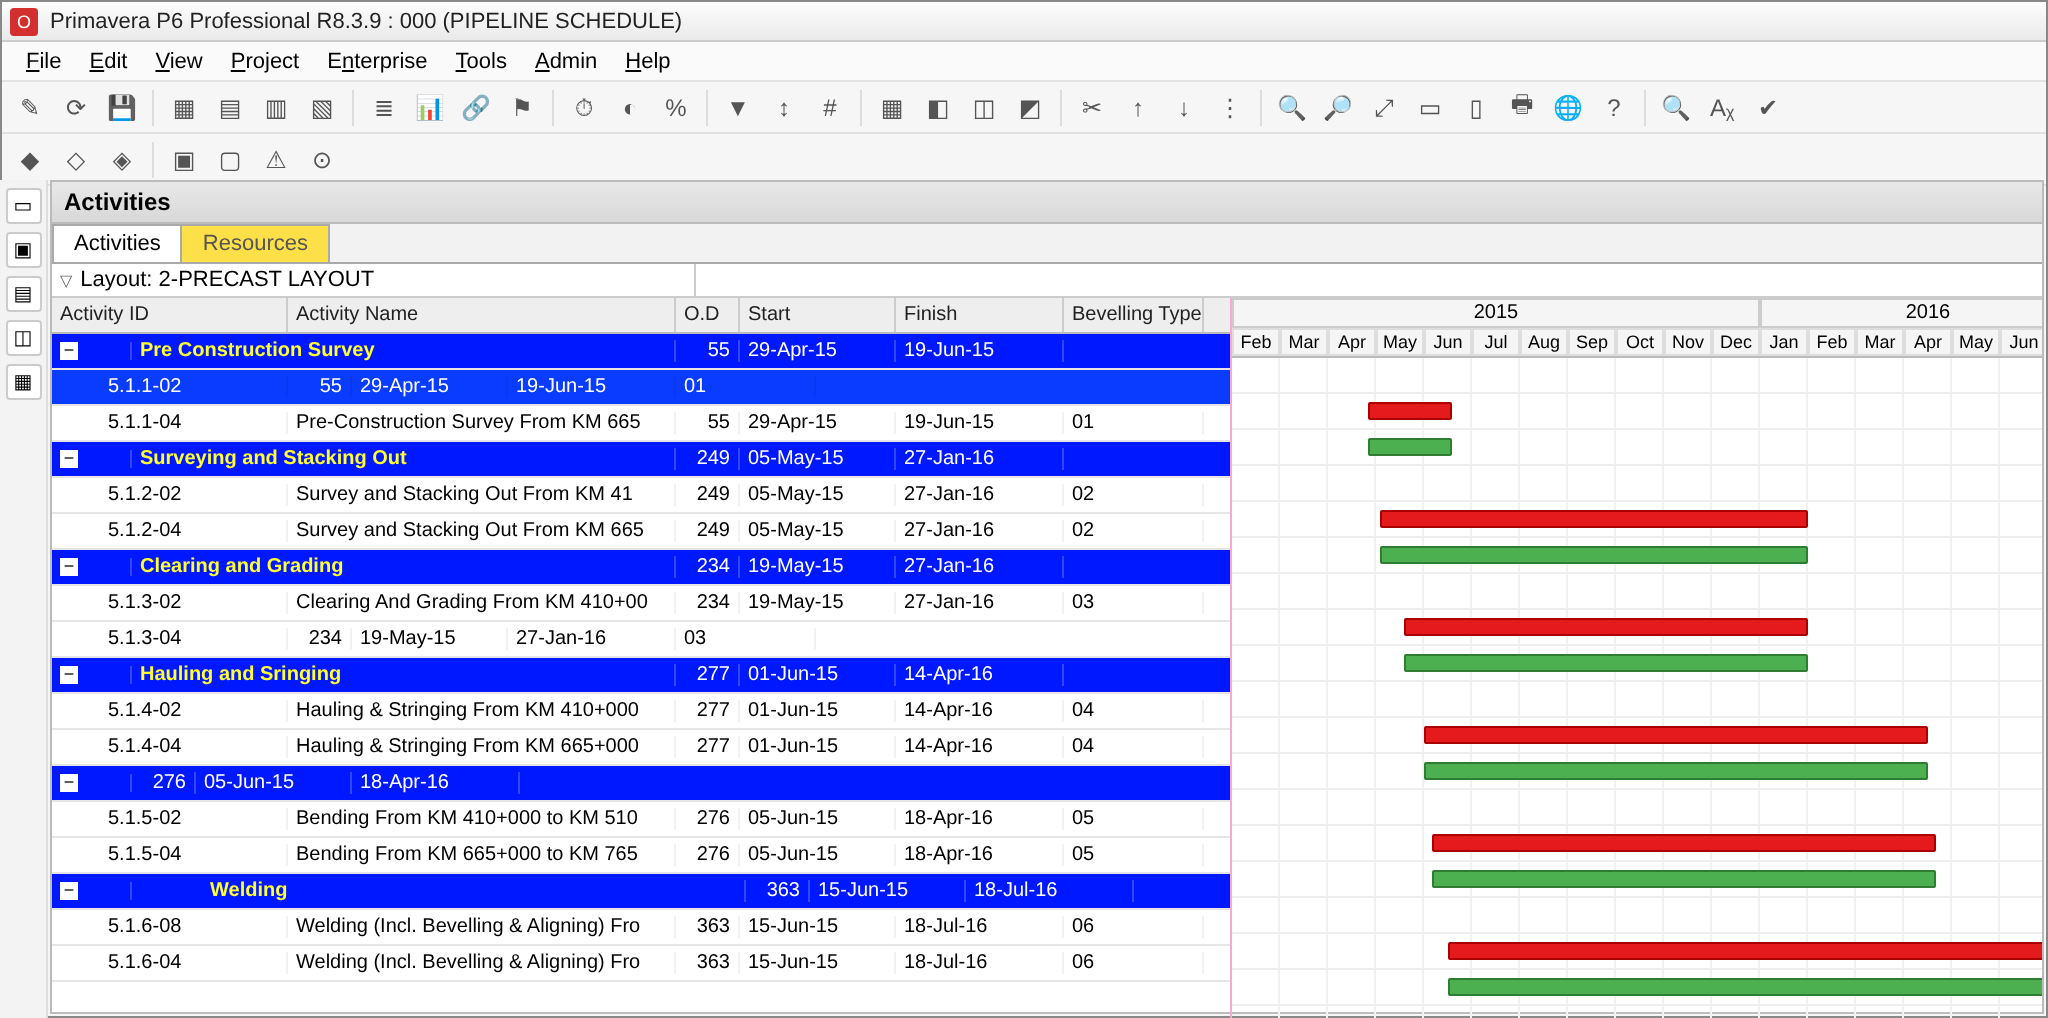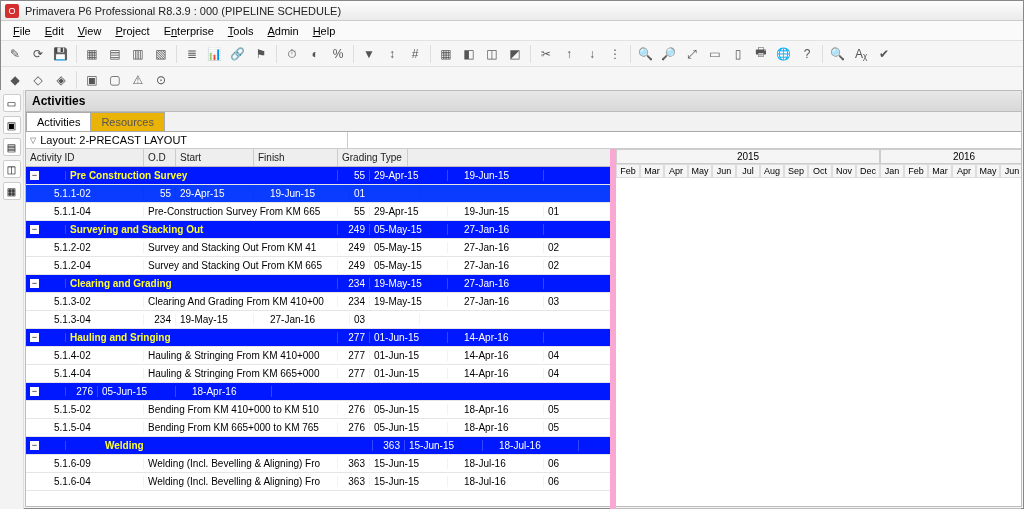--- a/index.html
+++ b/index.html
@@ -12,38 +12,38 @@
   .menu-item u { text-decoration: underline; }
   .toolbar { background: #f6f6f6; min-height: 26px; display: flex; flex-wrap: wrap; align-items: center; padding: 2px 4px; gap: 3px; border-bottom: 1px solid #e0e0e0;}
   .tbtn { width: 20px; height: 20px; border: 1px solid transparent; display:flex; align-items:center; justify-content:center; font-size:12px; color:#555; border-radius:2px; }
   .sep { width:1px; height:18px; background:#ddd; margin:0 2px;}
   .leftbar { position:absolute; left:0; top:90px; bottom:0; width:24px; background:#f3f3f3; border-right:1px solid #ddd; display:flex; flex-direction:column; align-items:center; padding-top:4px; gap:4px;}
   .leftbar .lbtn{ width:18px;height:18px;border:1px solid #ccc;background:#fff;border-radius:2px;font-size:10px;display:flex;align-items:center;justify-content:center;}
   .workspace { position:absolute; left:25px; right:2px; top:90px; bottom:2px; background:#fff; border:1px solid #bbb;}
   .panel-title { background:linear-gradient(#e8e8e8,#d8d8d8); font-weight:bold; padding:3px 6px; border-bottom:1px solid #bbb; font-size:12px;}
   .tabs { display:flex; border-bottom:1px solid #aaa; background:#f2f2f2;}
   .tab { padding:3px 10px; border:1px solid #aaa; border-bottom:none; background:#fff; margin-right:-1px; font-size:11px;}
-  .tab.inactive{ background:#eab308; color:#555;}
+  .tab.inactive{ background:#fde047; color:#555;}
   .layout-row{ display:flex; border-bottom:1px solid #ccc; background:#fff;}
   .layout-label{ flex:0 0 322px; padding:2px 4px; display:flex; align-items:center; gap:4px; border-right:1px solid #ccc;}
   .filter-label{ flex:1; padding:2px 4px;}
   .split{ display:flex; height:calc(100% - 55px);}
-  .left-pane{ flex:0 0 590px; border-right:6px solid #f9a8d4; overflow:hidden; display:flex; flex-direction:column;}
-  .right-pane{ flex:1; overflow:hidden; display:flex; flex-direction:row;}
+  .left-pane{ flex:0 0 590px; border-right:1px solid #f9a8d4; overflow:hidden; display:flex; flex-direction:column;}
+  .right-pane{ flex:1; overflow:hidden; display:flex; flex-direction:column;}
   .grid-header{ display:flex; background:#eee; border-bottom:1px solid #bbb;}
   .gh{ border-right:1px solid #ccc; padding:3px 4px; font-size:10px; color:#222; white-space:nowrap; overflow:hidden;}
   .gh.id{flex:0 0 118px;} .gh.name{flex:0 0 194px;} .gh.od{flex:0 0 32px;text-align:left;} .gh.start{flex:0 0 78px;} .gh.finish{flex:0 0 84px;} .gh.type{flex:0 0 70px;}
   .grid-body{ overflow:auto; flex:1;}
   .grow{ display:flex; height:18px; align-items:center; border-bottom:1px solid #e5e5e5;}
   .grow.group{ background:#0018ff; color:#fff; font-weight:normal;}
   .grow.group .gname{ color:#ffff33; font-weight:bold;}
   .grow.sel{ background:#0a3cff; color:#fff;}
   .gc{ padding:0 4px; overflow:hidden; white-space:nowrap; font-size:10px; border-right:1px solid rgba(0,0,0,0.05);}
   .grow.group .gc{ border-right:1px solid rgba(255,255,255,0.2);}
-  .gc.id{flex:0 0 118px; display:flex; align-items:center; gap:3px;} .gc.name{flex:0 0 194px;} .gc.od{flex:0 0 32px;text-align:right;} .gc.start{flex:0 0 78px;} .gc.finish{flex:0 0 84px;margin-left:12px;} .gc.type{flex:0 0 70px;}
+  .gc.id{flex:0 0 118px; display:flex; align-items:center; gap:3px;} .gc.name{flex:0 0 194px;} .gc.od{flex:0 0 32px;text-align:right;} .gc.start{flex:0 0 78px;} .gc.finish{flex:0 0 84px;} .gc.type{flex:0 0 70px;}
   .exp{ width:9px;height:9px;border:1px solid #999;background:#fff;color:#000;font-size:9px;line-height:7px;text-align:center; display:inline-block;}
   .grow.group .exp{ border-color:#fff;}
   .gantt-header{ display:flex; flex-direction:column; border-bottom:1px solid #bbb;}
   .year-row,.month-row{ display:flex; background:#f5f5f5;}
   .year-cell{ border:1px solid #ccc; text-align:center; font-size:10px; padding:1px 0;}
   .month-cell{ flex:0 0 24px; border:1px solid #ddd; text-align:center; font-size:9px; padding:1px 0;}
   .gantt-body{ flex:1; position:relative; overflow:auto; background:repeating-linear-gradient(to right, transparent 0 23px, #f2f2f2 23px 24px);}
   .gantt-row{ height:18px; border-bottom:1px solid #eee; position:relative;}
   .bar{ position:absolute; top:4px; height:9px; border-radius:1px;}
   .bar.red{ background:#e41a1c; border:1px solid #a00;}
@@ -144,24 +144,25 @@
     <div class="layout-label">
       <span class="chev">▽</span>
       <span>Layout: 2-PRECAST LAYOUT</span>
     </div>
   </div>
 
   <div class="split">
     <div class="left-pane">
       <div class="grid-header">
         <div class="gh id">Activity ID</div>
+        <div class="gh name">Activity Name</div>
         <div class="gh od">O.D</div>
         <div class="gh start">Start</div>
         <div class="gh finish">Finish</div>
-        <div class="gh type">Grading Type</div>
+        <div class="gh type">Bevelling Type</div>
       </div>
       <div class="grid-body" id="grid-body">
           <div class="grow group">
             <div class="gc id" style="flex: 0 0 40px;">
               <span class="exp">−</span>
             </div>
             <div class="gc name gname" style="flex: 0 0 272px;">Pre Construction Survey</div>
             <div class="gc od">55</div>
             <div class="gc start">29-Apr-15</div>
             <div class="gc finish">19-Jun-15</div>
@@ -288,21 +289,21 @@
             <div class="gc id" style="flex: 0 0 40px;">
               <span class="exp">−</span>
             </div>
             <div class="gc name gname" style="flex: 0 0 272px; margin-left: 35px;">Welding</div>
             <div class="gc od">363</div>
             <div class="gc start">15-Jun-15</div>
             <div class="gc finish">18-Jul-16</div>
             <div class="gc type"></div>
           </div>
           <div class="grow">
-            <div class="gc id" style="padding-left:28px">5.1.6-09</div>
+            <div class="gc id" style="padding-left:28px">5.1.6-08</div>
             <div class="gc name">Welding (Incl. Bevelling &amp; Aligning) Fro</div>
             <div class="gc od">363</div>
             <div class="gc start">15-Jun-15</div>
             <div class="gc finish">18-Jul-16</div>
             <div class="gc type">06</div>
           </div>
           <div class="grow">
             <div class="gc id" style="padding-left:28px">5.1.6-04</div>
             <div class="gc name">Welding (Incl. Bevelling &amp; Aligning) Fro</div>
             <div class="gc od">363</div>

